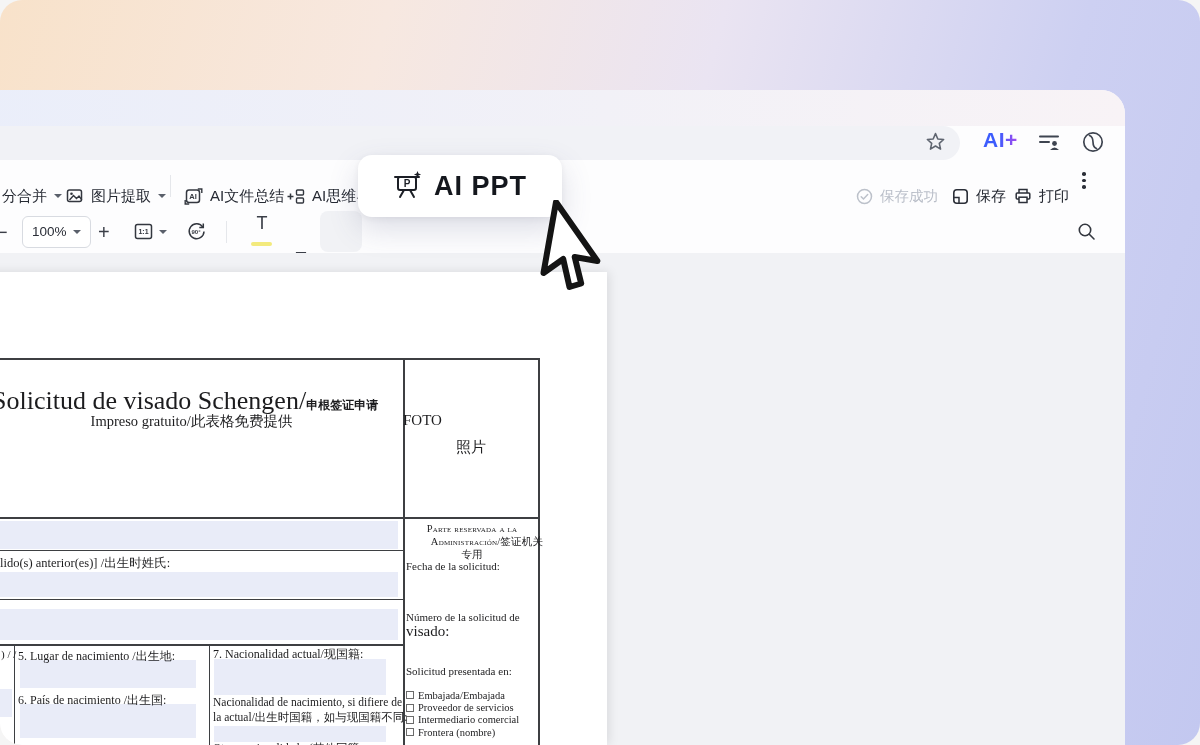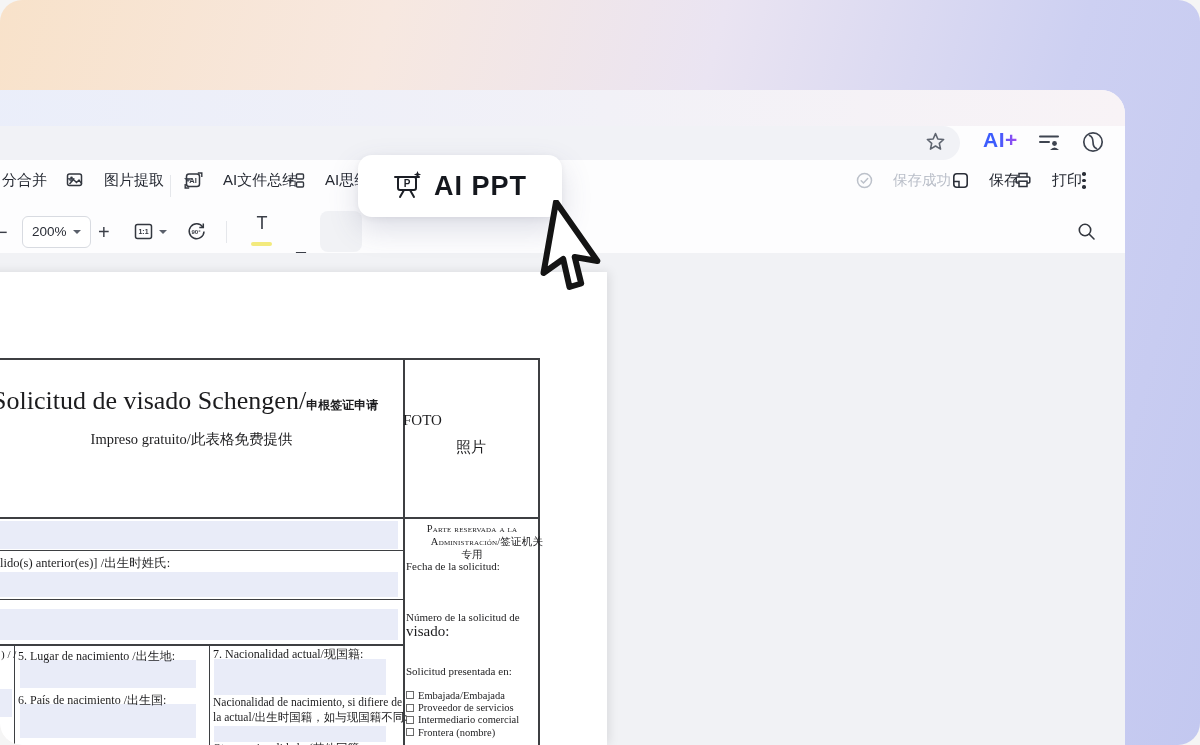--- a/index.html
+++ b/index.html
@@ -10,21 +10,21 @@
   .backdrop{inset:0;background:linear-gradient(105deg,#f8e2ca 0%,#f7e8e0 28%,#eae4f2 52%,#cdd0f2 78%,#c3c8f0 100%);}
   
   .window-bg{left:-30px;top:90px;width:1155px;height:655px;background:#fdfdfe;border-radius:24px 24px 0 0;}
   .win-strip{left:-30px;top:90px;width:1155px;height:36px;border-radius:24px 24px 0 0;
              background:linear-gradient(90deg,#eaeefa 0%,#f2f1f7 55%,#f8f3f6 100%);}
   .addr-bar{left:-30px;top:126px;width:990px;height:34px;background:#f1f2f6;border-radius:0 17px 17px 0;}
   .ai-logo{top:128px;font-size:21px;font-weight:700;letter-spacing:.5px;
            background:linear-gradient(95deg,#3c5cfd 45%,#9b4cf0 90%);
            -webkit-background-clip:text;background-clip:text;color:transparent;}
   
-  .tb1{top:156px;height:48px;display:flex;align-items:center;gap:20px;}
+  .tb1{top:172px;height:48px;display:flex;align-items:center;gap:7px;}
   .tb2{top:210px;height:43px;display:flex;align-items:center;gap:6px;}
   .tb-label{font-size:15px;color:#262a33;white-space:nowrap;}
   .tb-label.gray{color:#b9bec8;font-size:14.5px;text-align:right;}
   .caret{width:0;height:0;border:4px solid transparent;border-top-color:#5a606b;transform:translateY(2px);}
   .vdiv{width:1px;height:22px;background:#e5e7eb;}
   .zoom-box{display:flex;align-items:center;gap:6px;border:1px solid #d8dbe1;border-radius:6px;
             height:30px;padding:0 9px;background:#fff;}
   .zoom-val{font-size:13.5px;color:#2a2e37;}
   .pm{font-size:20px;color:#3a3e47;line-height:1;}
   .t-tool{width:24px;height:36px;position:relative;text-align:center;}
@@ -134,21 +134,21 @@
     <span style="width:3.5px;height:3.5px;border-radius:50%;background:#2b2f38"></span>
     <span style="width:3.5px;height:3.5px;border-radius:50%;background:#2b2f38"></span>
     <span style="width:3.5px;height:3.5px;border-radius:50%;background:#2b2f38"></span>
   </div>
 
   <div class="abs tb2" style="left:-4px">
     <span class="pm">−</span>
   </div>
   <div class="abs tb2" style="left:22px">
     <span class="zoom-box">
-      <span class="zoom-val">200%</span>
+      <span class="zoom-val">100%</span>
       <span class="caret"></span>
     </span>
   </div>
   <div class="abs tb2" style="left:98px">
     <span class="pm">+</span>
   </div>
   <div class="abs tb2" style="left:134px">
     <svg class="ic" width="19" height="19" viewBox="0 0 19 19">
       <rect x="1.5" y="2.5" width="16" height="14" rx="2" fill="none" stroke="#33373f" stroke-width="1.5"></rect>
       <text x="9.5" y="12.3" font-size="7" font-weight="bold" fill="#33373f" text-anchor="middle">1:1</text>
@@ -203,21 +203,21 @@
   <div class="abs finput" style="left:0;top:609px;width:398px;height:31px"></div>
   <div class="abs finput" style="left:0;top:689px;width:12px;height:28px"></div>
   <div class="abs finput" style="left:20px;top:660px;width:176px;height:28px"></div>
   <div class="abs finput" style="left:20px;top:704px;width:176px;height:34px"></div>
   <div class="abs finput" style="left:214px;top:659px;width:172px;height:36px"></div>
   <div class="abs finput" style="left:214px;top:726px;width:172px;height:16px"></div>
 
   <div class="abs serif doc-title" style="left:-8px;top:386px">
     <span>Solicitud de visado Schengen/</span><span class="doc-title-cjk">申根签证申请</span>
   </div>
-  <div class="abs serif doc-sub" style="left:0;top:430px;width:383px">Impreso gratuito/此表格免费提供</div>
+  <div class="abs serif doc-sub" style="left:0;top:412px;width:383px">Impreso gratuito/此表格免费提供</div>
   <div class="abs serif" style="left:403px;top:412px;width:136px;font-size:15px">FOTO</div>
   <div class="abs serif" style="left:403px;top:438px;width:136px;text-align:center;font-size:15px">照片</div>
 
   <div class="abs serif adm smallcaps" style="left:406px;top:522px;width:132px;text-align:center">Parte reservada a la</div>
   <div class="abs serif adm smallcaps" style="left:421px;top:535px;width:132px;text-align:center">Administración/签证机关</div>
   <div class="abs serif adm" style="left:406px;top:548px;width:132px;text-align:center">专用</div>
   <div class="abs serif adm" style="left:406px;top:560px;font-size:11px">Fecha de la solicitud:</div>
   <div class="abs serif adm" style="left:406px;top:611px;font-size:11px">Número de la solicitud de</div>
   <div class="abs serif adm" style="left:406px;top:625px;font-size:15px">visado:</div>
   <div class="abs serif adm" style="left:406px;top:665px;font-size:11px">Solicitud presentada en:</div>

